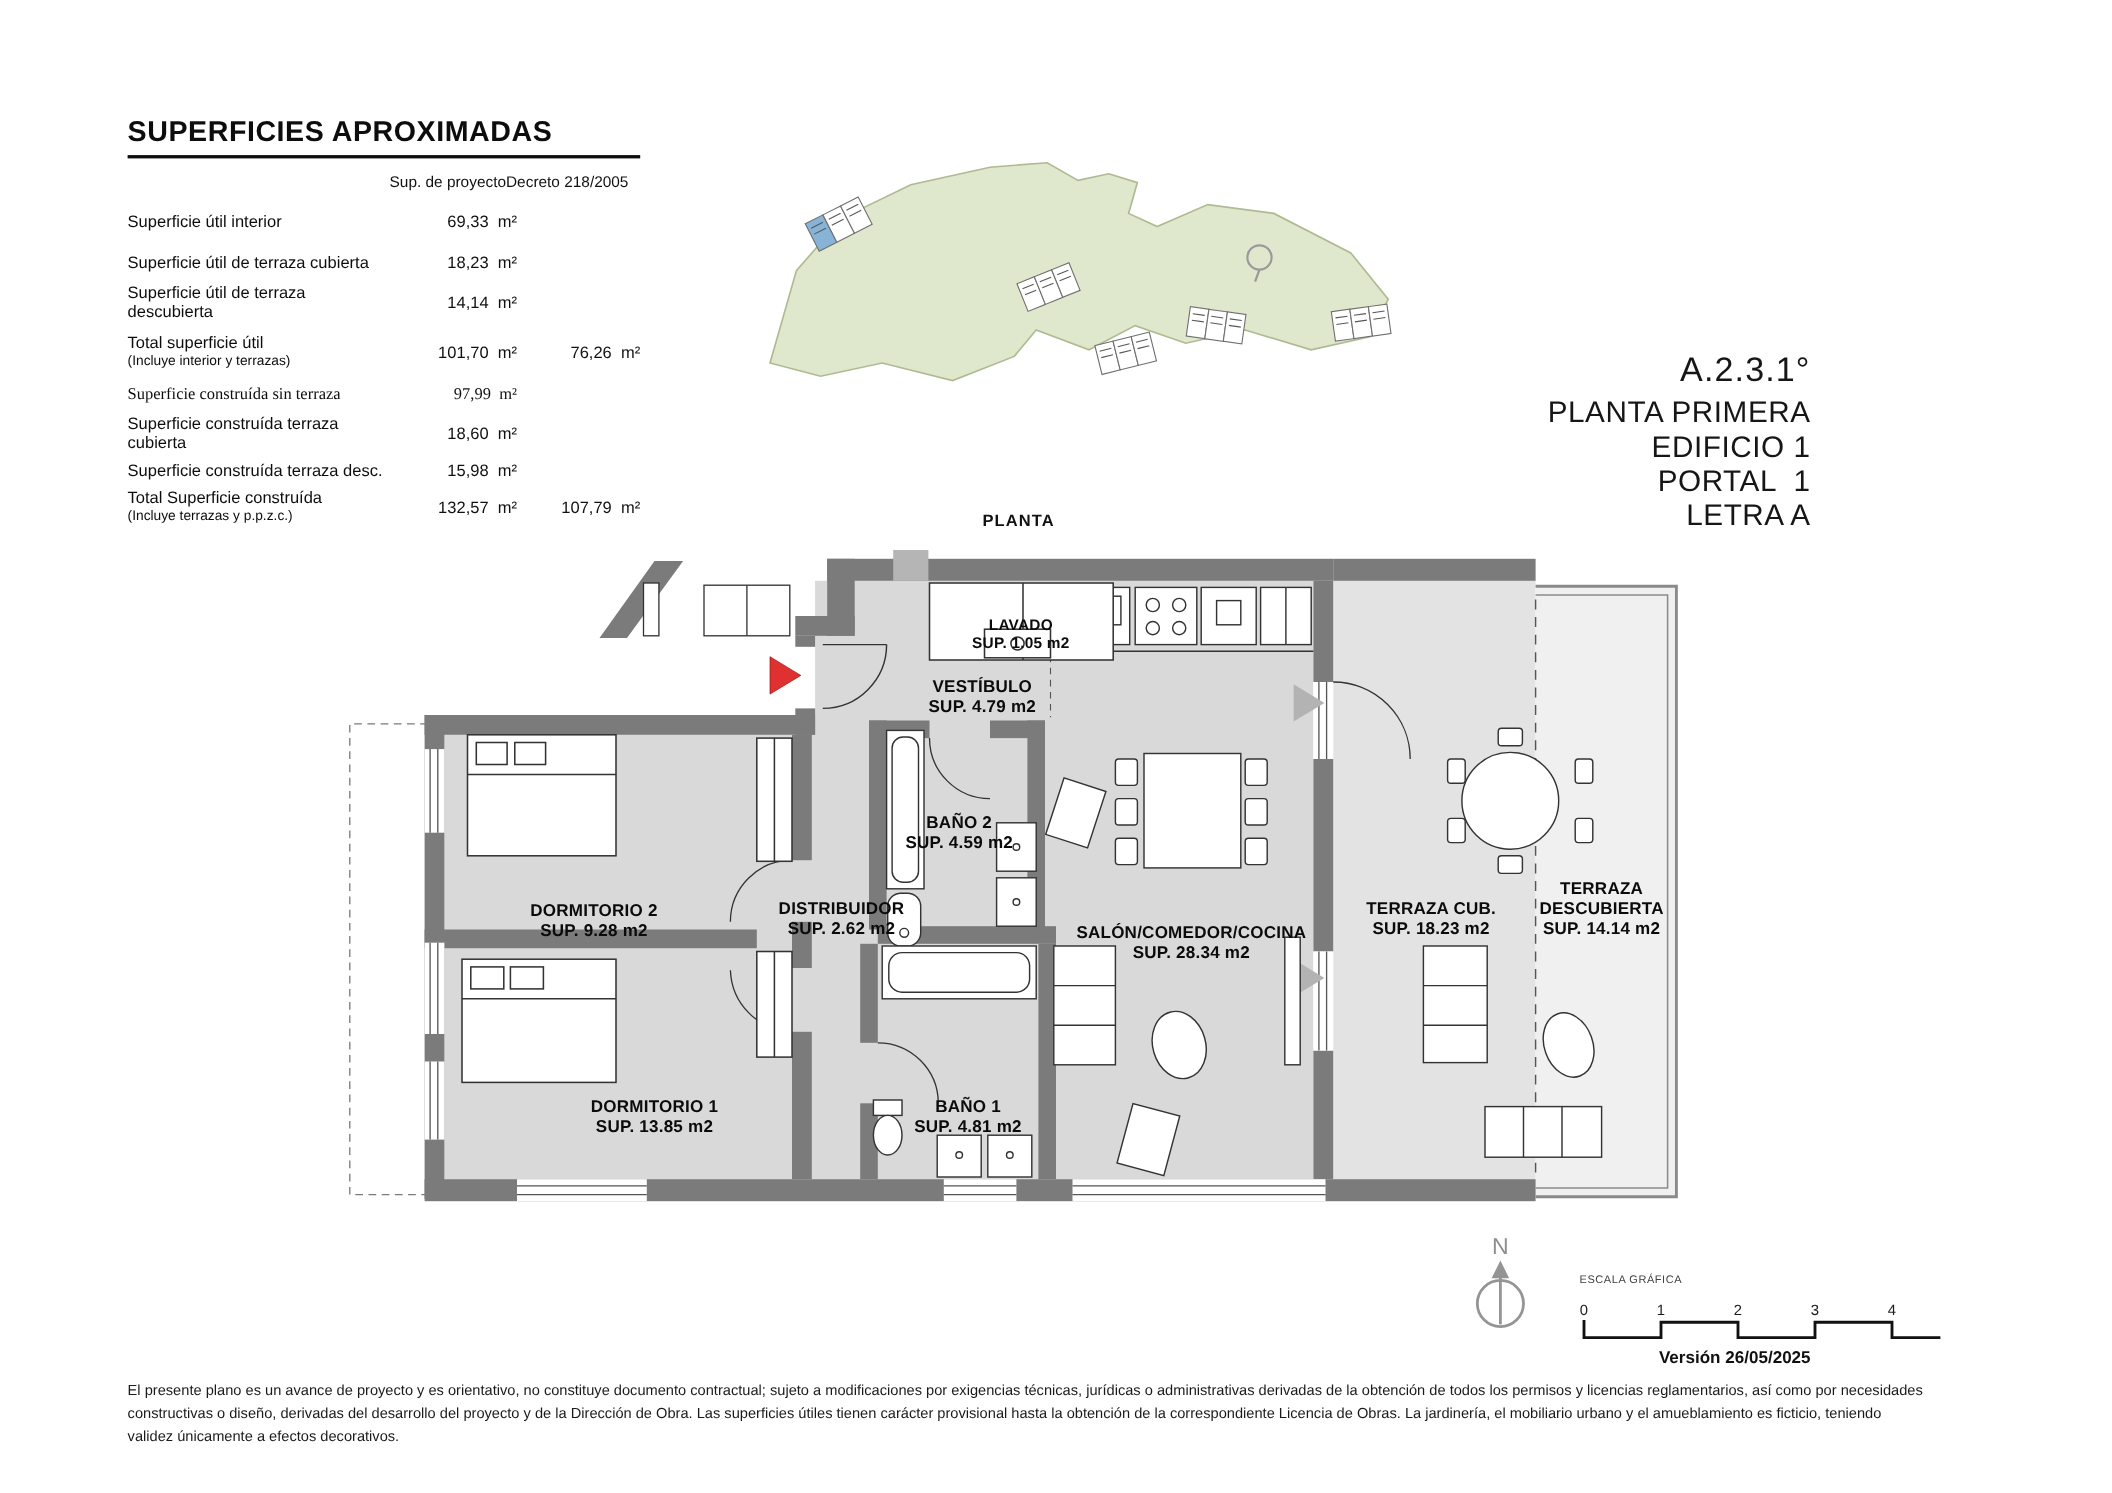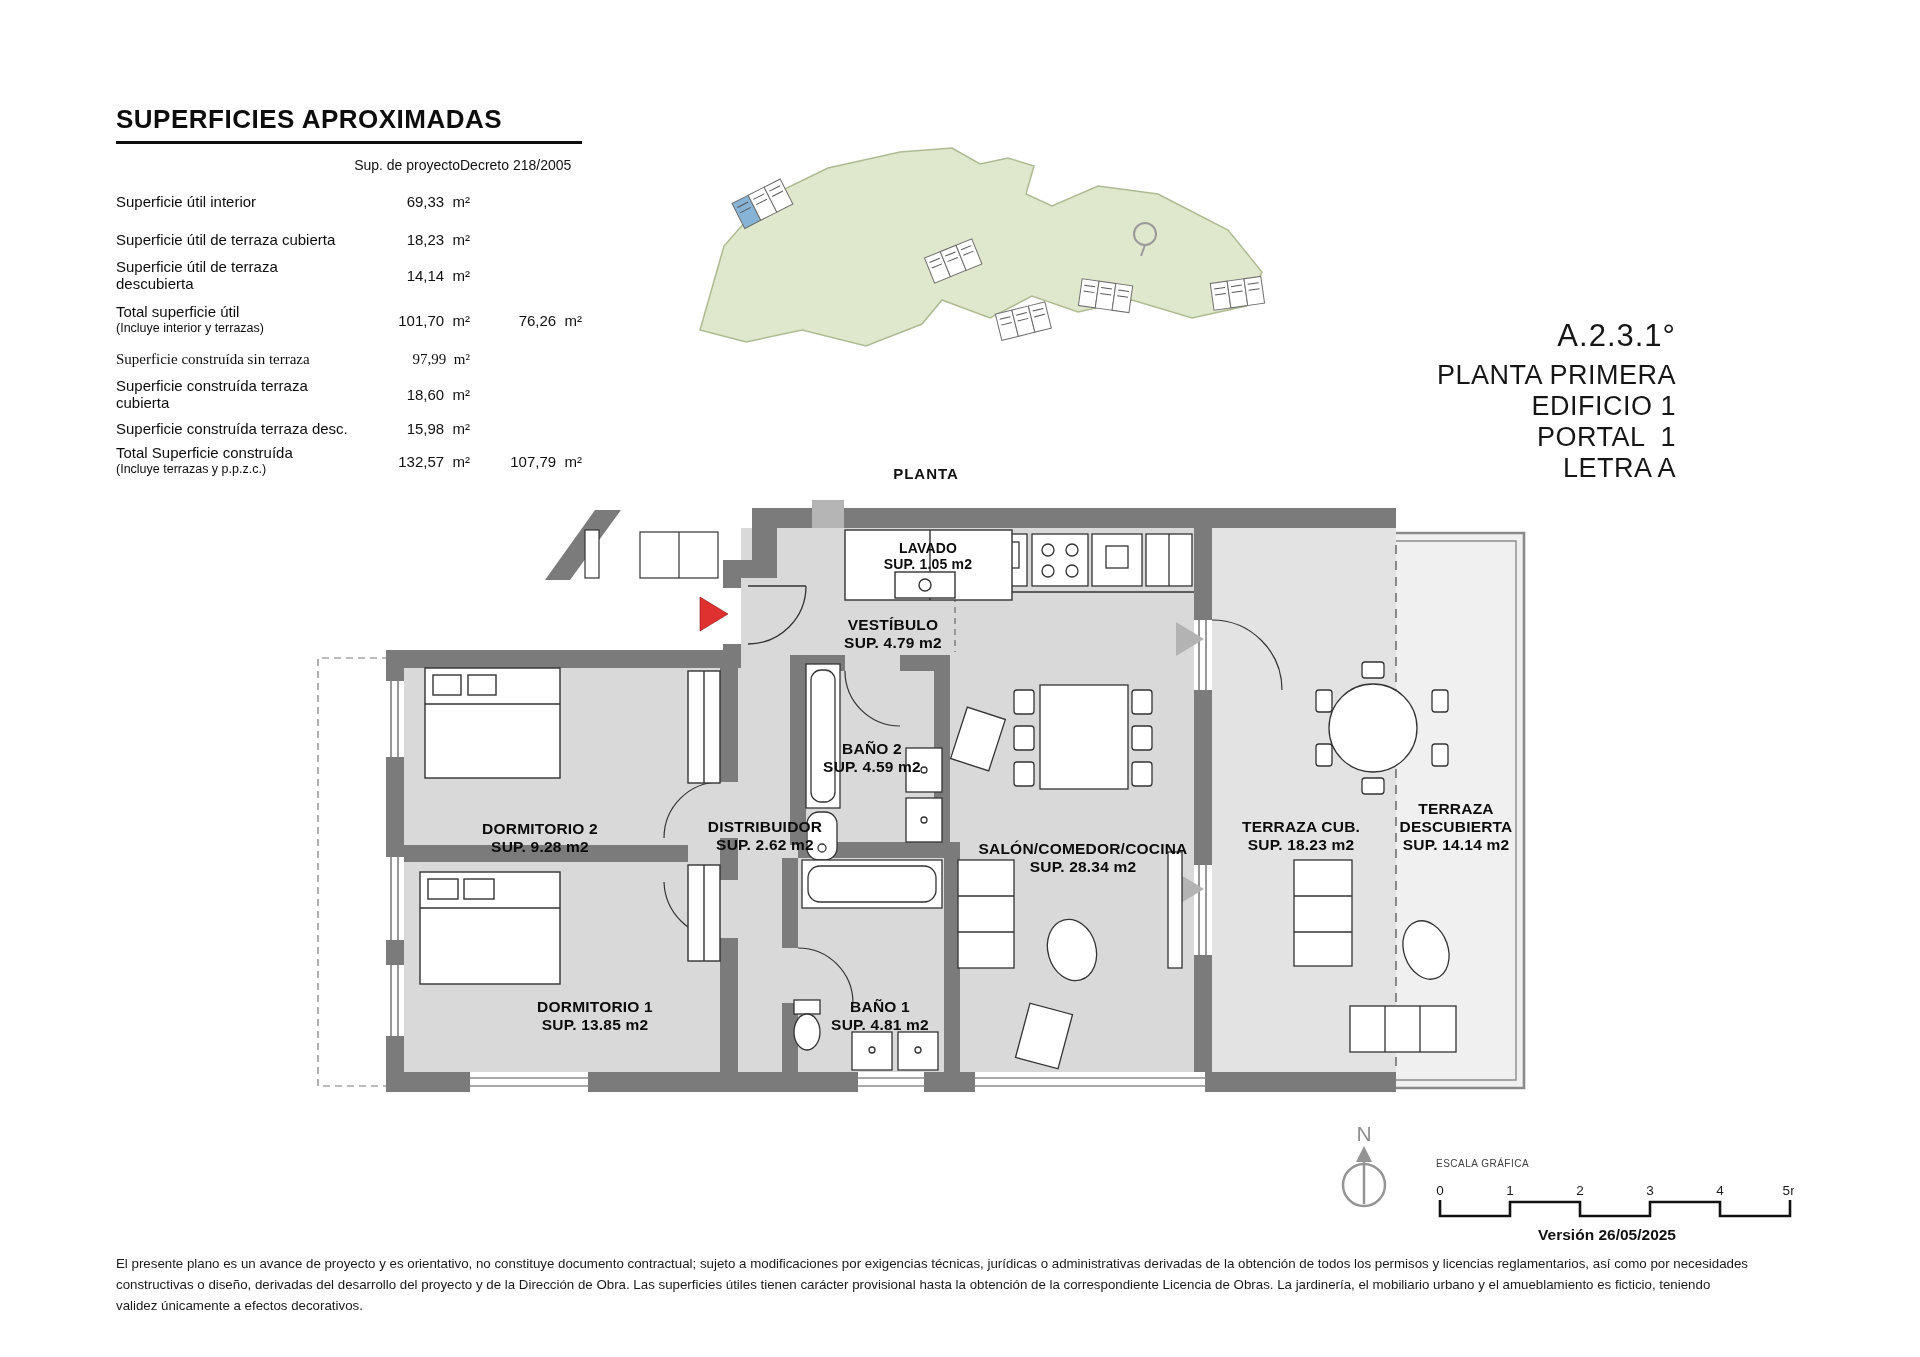--- a/index.html
+++ b/index.html
@@ -1,17 +1,17 @@
 <!DOCTYPE html>
 <html><head>
 <meta charset="utf-8">
 <style>
   html,body{margin:0;padding:0;background:#fff;}
   #page{position:relative;width:1764px;height:1357px;background:#ffffff;overflow:hidden;
-        font-family:"Liberation Sans", sans-serif;color:#111;padding-left:30px;}
+        font-family:"Liberation Sans", sans-serif;color:#111;}
 
   
   .stable{position:absolute;left:116px;top:104px;width:466px;}
   .stable .ttl{font-size:26px;font-weight:700;letter-spacing:.5px;color:#0d0d0d;
                padding-bottom:6px;border-bottom:3px solid #0d0d0d;}
   .srow{display:flex;align-items:center;}
   .srow .lab{flex:1;font-size:15px;color:#0d0d0d;line-height:17px;}
   .srow .lab .sub{font-size:12.5px;}
   .srow .v1{width:122px;text-align:right;font-size:15px;white-space:pre;}
   .srow .v2{width:112px;text-align:right;font-size:15px;white-space:pre;}
@@ -25,21 +25,21 @@
   .tblock .code{font-size:31px;line-height:48px;letter-spacing:1px;}
   .tblock .tl{font-size:27px;line-height:31px;white-space:pre;letter-spacing:.5px;}
 
   
   .plan-head{position:absolute;left:878px;top:465px;transform:translateX(-50%);
              font-size:15px;font-weight:700;letter-spacing:1px;margin-left:48px;}
 
   
   .rlabel{position:absolute;transform:translateX(-50%);text-align:center;
           font-weight:700;font-size:15.5px;line-height:18px;letter-spacing:.2px;color:#0b0b0b;z-index:5;}
-  .rlabel.small{font-size:14px;line-height:16px;}
+  .rlabel.small{font-size:14px;line-height:16px;margin-top:20px;}
 
   
   .escala{position:absolute;left:1436px;top:1158px;font-size:10px;letter-spacing:.5px;color:#404040;}
   .tick{position:absolute;top:1183px;transform:translateX(-50%);font-size:13.5px;color:#1c1c1c;}
   .north-n{position:absolute;left:1364px;top:1122px;transform:translateX(-50%);
            font-size:21px;color:#8f8f8f;}
   .version{position:absolute;right:118px;top:1226px;font-size:15.5px;font-weight:700;}
 
   
   .disc{position:absolute;left:116px;top:1253px;font-size:13.3px;line-height:21px;

